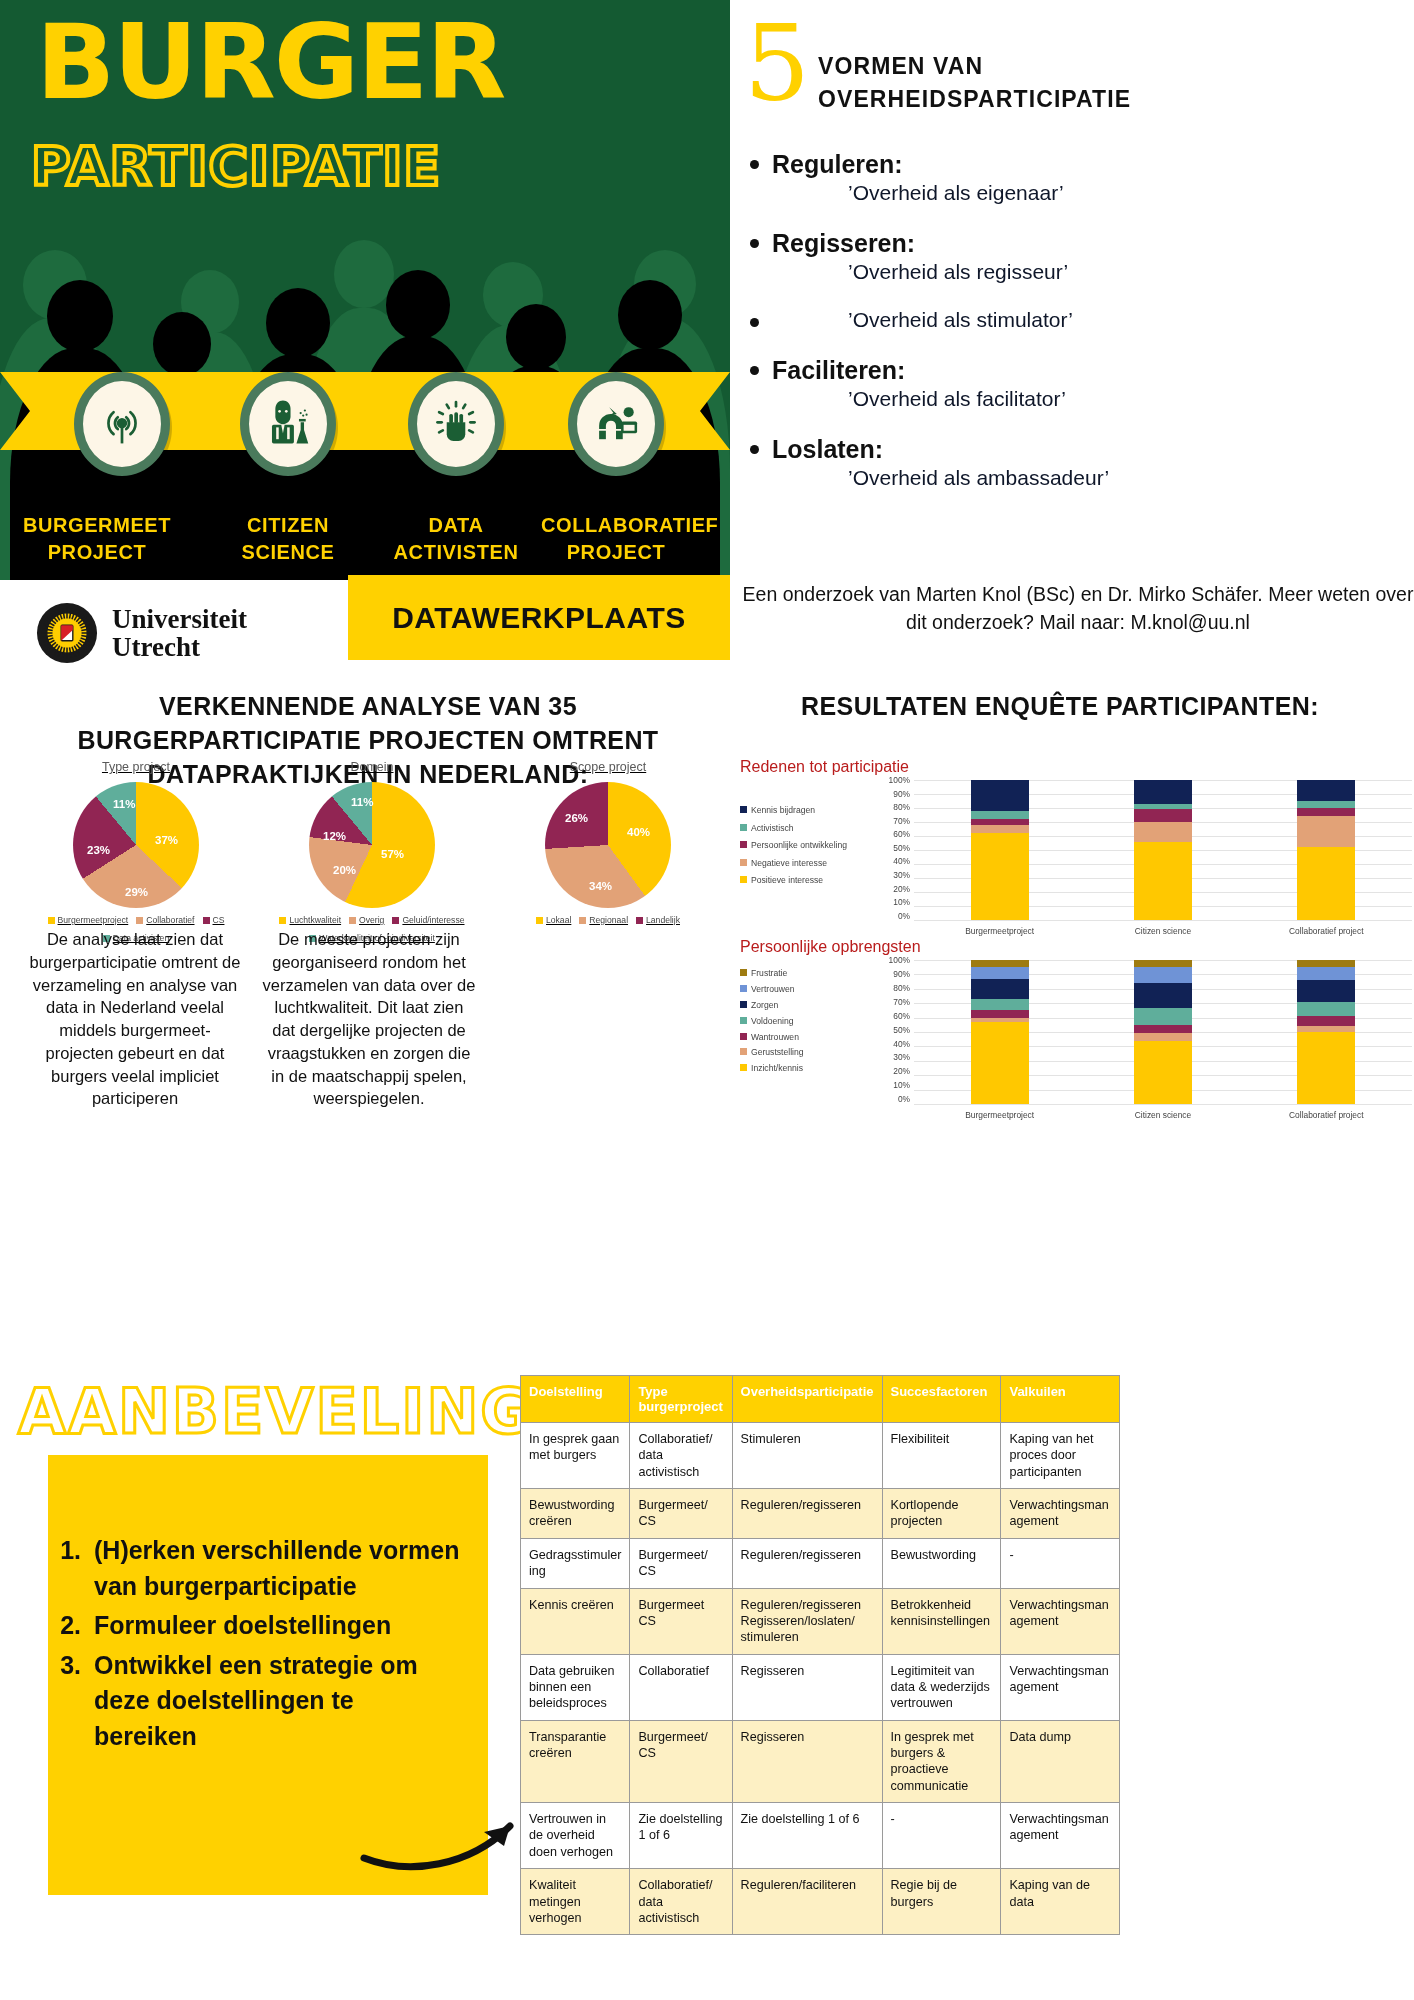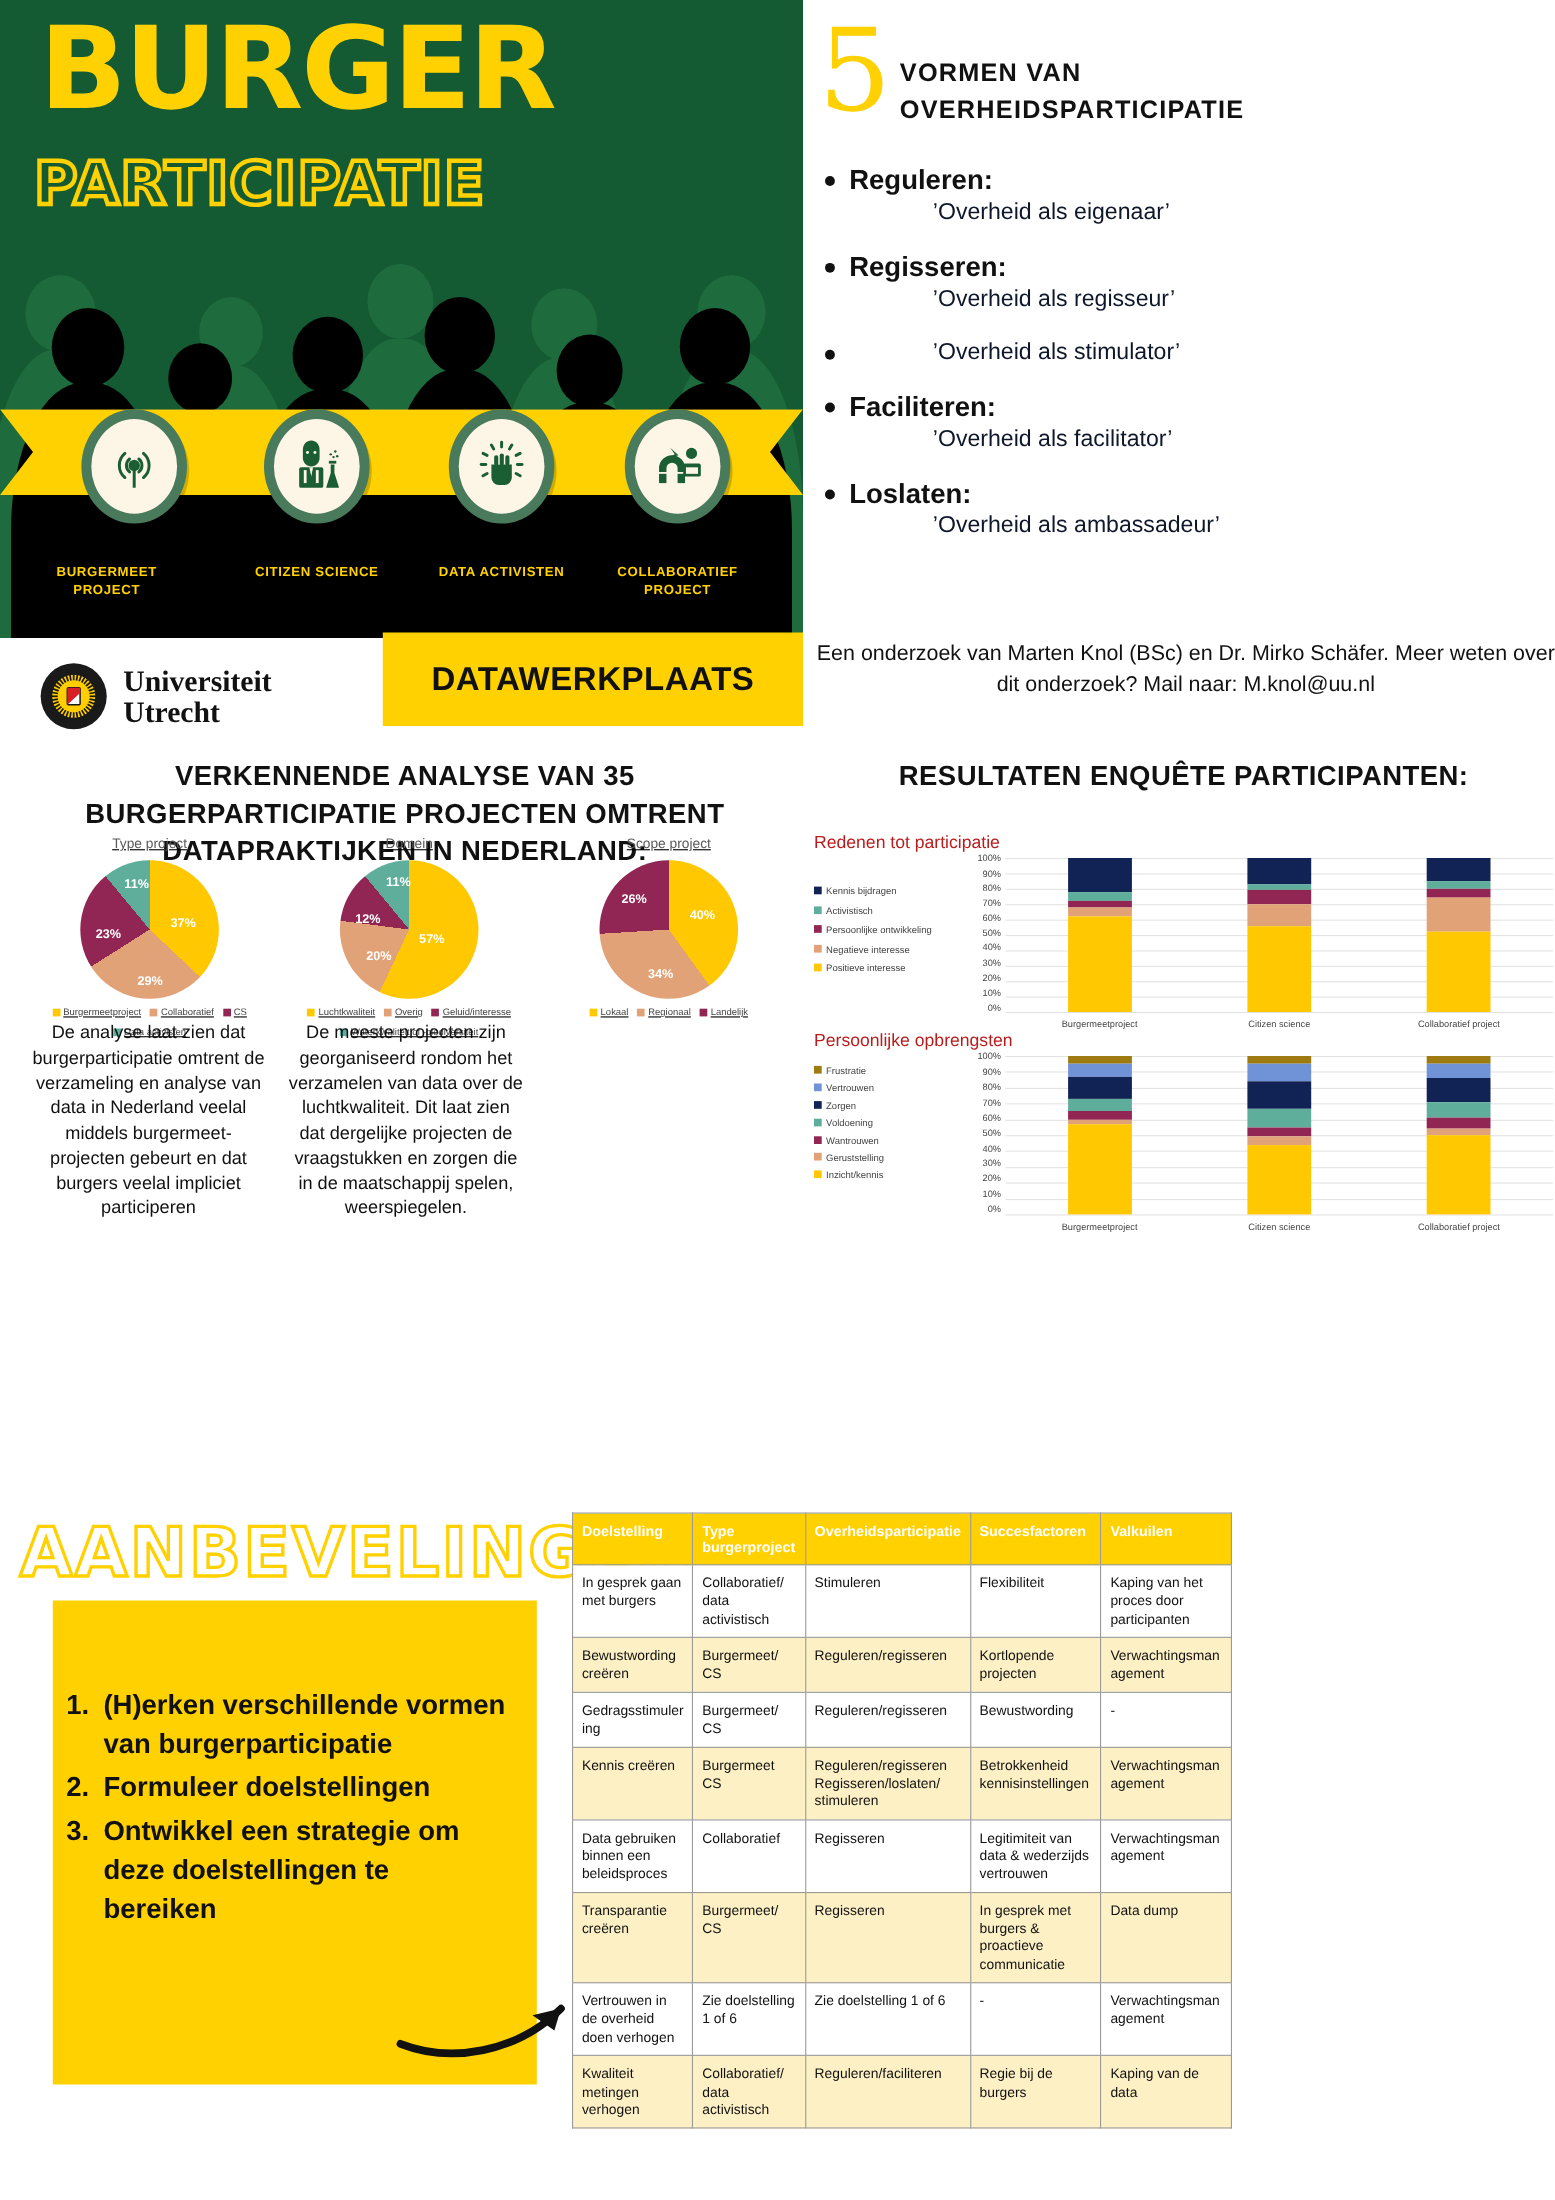--- a/index.html
+++ b/index.html
@@ -48,21 +48,21 @@
   .badge {
     position: absolute; width: 96px; height: 104px;
     border-radius: 50%;
     background: #fdf6e7; border: 9px solid #4a7a5c;
     display: flex; align-items: center; justify-content: center;
     box-shadow: 2px 4px 0 rgba(0,0,0,.18);
   }
   .badge svg { width: 54px; height: 54px; }
   .ic-label {
     position: absolute; width: 150px; text-align: center;
-    font-size: 12px; font-weight: 700; color: #ffd100;
+    font-size: 20px; font-weight: 700; color: #ffd100;
     letter-spacing: .6px; line-height: 1.35;
   }
 
   
   .uu-band { position: absolute; left: 0; top: 580px; width: 730px; height: 100px; background:#fff; }
   .uu-logo-wrap { position: absolute; left: 36px; top: 22px; display: flex; align-items: center; gap: 14px; }
   .uu-mark { width: 62px; height: 62px; position: relative; }
   .uu-name {
     font-family: "Liberation Serif", serif; font-size: 27px; font-weight: 700;
     line-height: 1.05; color: #111;
@@ -92,21 +92,21 @@
     position: absolute; left: 4px; top: 580px; width: 672px; text-align: center;
     font-size: 19.5px; line-height: 1.45; color: #111;
   }
 
   
   .h-left {
     position: absolute; left: 18px; top: 690px; width: 700px; text-align:center;
     font-size: 25px; font-weight: 800; letter-spacing: .4px; line-height: 1.35; color:#111;
   }
   .h-right {
-    position: absolute; left: 738px; top: 690px; width: 676px; text-align:center;
+    position: absolute; left: 722px; top: 690px; width: 676px; text-align:center;
     font-size: 25px; font-weight: 800; letter-spacing: .4px; line-height:1.35; color:#111;
   }
 
   
   .pies { position: absolute; left: 10px; top: 760px; width: 720px; height: 400px; }
   .pie-box { position: absolute; width: 236px; text-decoration: underline; }
   .pie-title { text-align:center; font-size: 12.5px; color:#595959; margin-bottom:8px; }
   .pie { width: 126px; height: 126px; border-radius: 50%; margin: 0 auto; position: relative; }
   .pie-lab { position:absolute; font-size:11.5px; font-weight:700; color:#fff; }
   .pie-legend {

